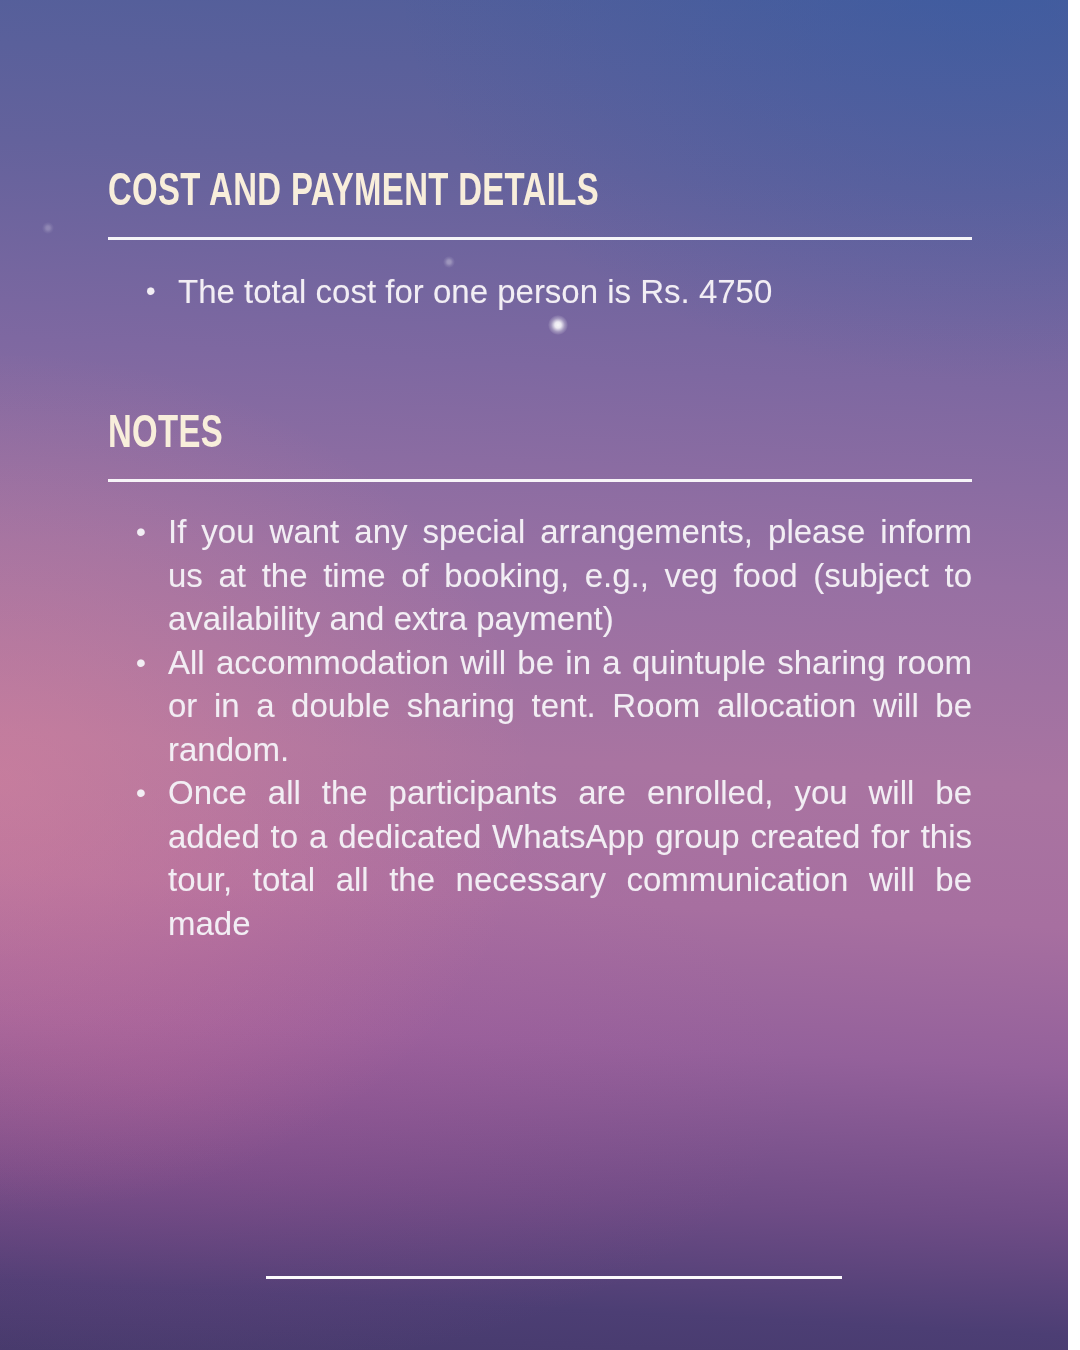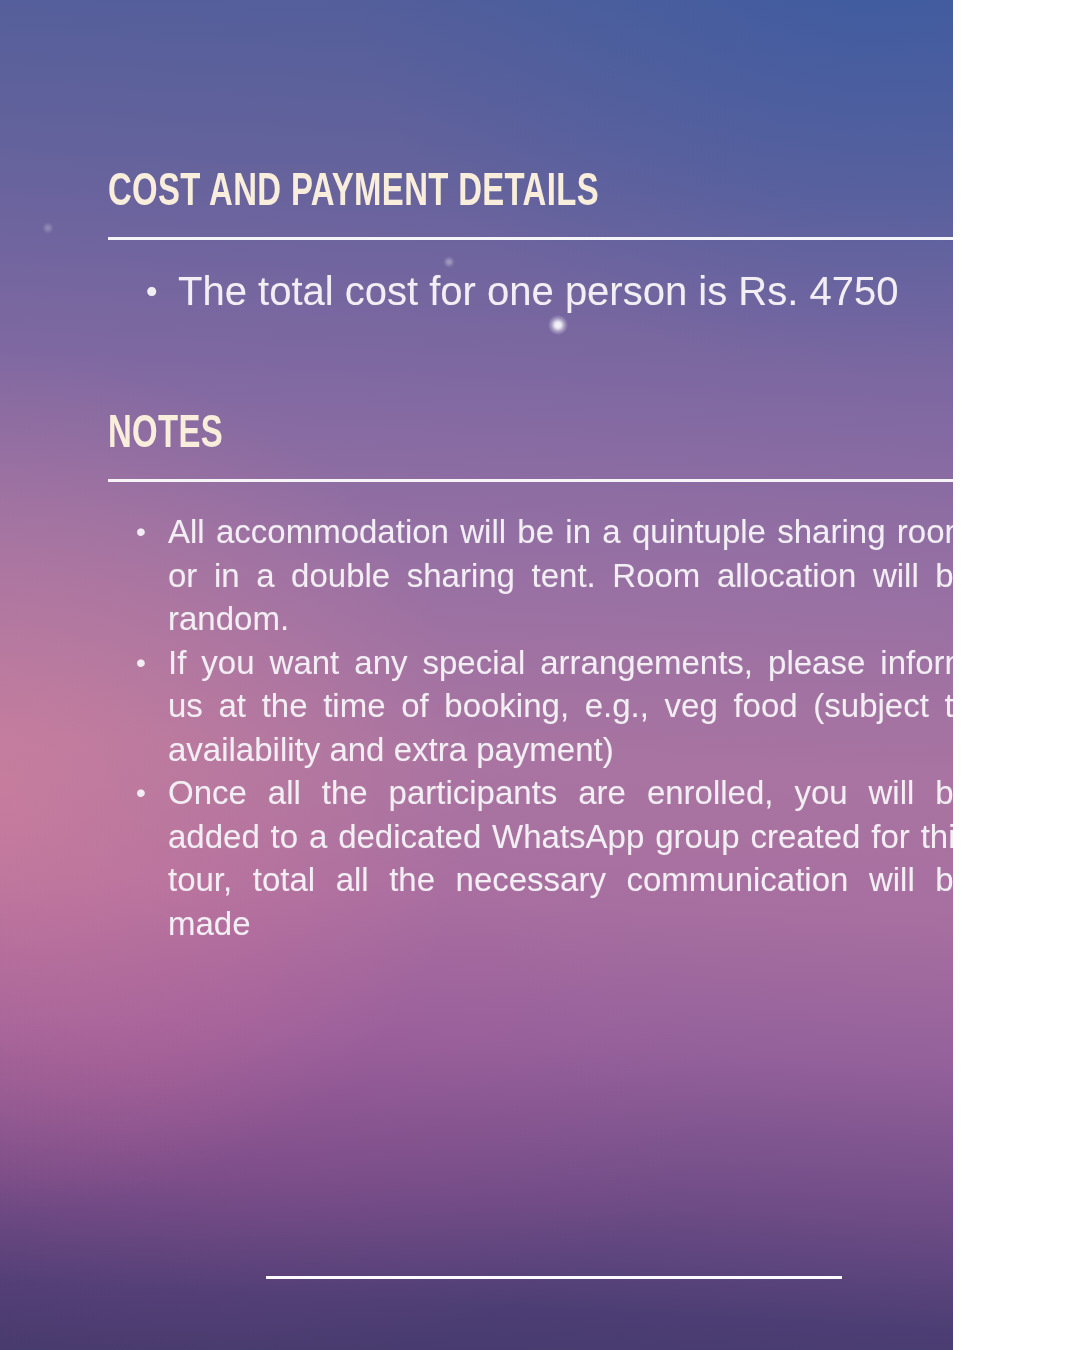--- a/index.html
+++ b/index.html
@@ -3,21 +3,21 @@
 <meta charset="utf-8">
 <style>
   html, body { margin: 0; padding: 0; }
   body {
     width: 1080px; height: 1350px;
     font-family: "Liberation Sans", sans-serif;
     overflow: hidden;
   }
   .page {
     position: relative;
-    width: 953px; height: 1350px;
+    width: 1068px; height: 1350px;
     overflow: hidden;
     background-color: #8a6ba0;
     background-image:
       radial-gradient(55% 30% at 92% -2%, rgba(47,90,165,0.50), rgba(47,90,165,0) 100%),
       radial-gradient(50% 32% at 0% 58%, rgba(242,140,152,0.40), rgba(242,140,152,0) 100%),
       radial-gradient(60% 22% at 15% 80%, rgba(205,88,158,0.22), rgba(205,88,158,0) 100%),
       linear-gradient(183deg,
         #505e9a 0%, #64629c 14%, #7e68a1 28%, #9770a3 42%,
         #a974a1 56%, #a76fa0 66%, #94619b 76%, #6f4c86 87%,
         #4c3e74 95%, #463a6c 100%);
@@ -62,21 +62,21 @@
   ul { list-style: none; margin: 0; padding: 0; }
   li { position: relative; }
   li::before {
     content: "\2022";
     position: absolute;
     top: 0;
   }
 
   .cost-list {
     margin-top: 26px;
-    font-size: 40px;
+    font-size: 33px;
     line-height: 51px;
     font-weight: 400;
     text-shadow: 0 0 1px rgba(255,255,255,0.25);
   }
   .cost-list li { padding-left: 70px; max-width: 760px; }
   .cost-list li::before { left: 38px; font-size: 0.82em; }
 
   .notes-title { margin-top: 92px; }
 
   .notes-list {
@@ -119,22 +119,22 @@
         <li>The total cost for one person is Rs. 4750</li>
       </ul>
     </section>
 
     <section>
       <h2 class="section-title notes-title">
         <span class="condense">NOTES</span>
       </h2>
       <div class="rule"></div>
       <ul class="notes-list">
+        <li>If you want any special arrangements, please inform us at the time of booking, e.g., veg food (subject to availability and extra payment)</li>
         <li>All accommodation will be in a quintuple sharing room or in a double sharing tent. Room allocation will be random.</li>
-        <li>If you want any special arrangements, please inform us at the time of booking, e.g., veg food (subject to availability and extra payment)</li>
         <li>Once all the participants are enrolled, you will be added to a dedicated WhatsApp group created for this tour, total all the necessary communication will be made</li>
       </ul>
     </section>
 
   </div>
 
   <div class="footer-rule"></div>
 </div>
 
 </body></html>

